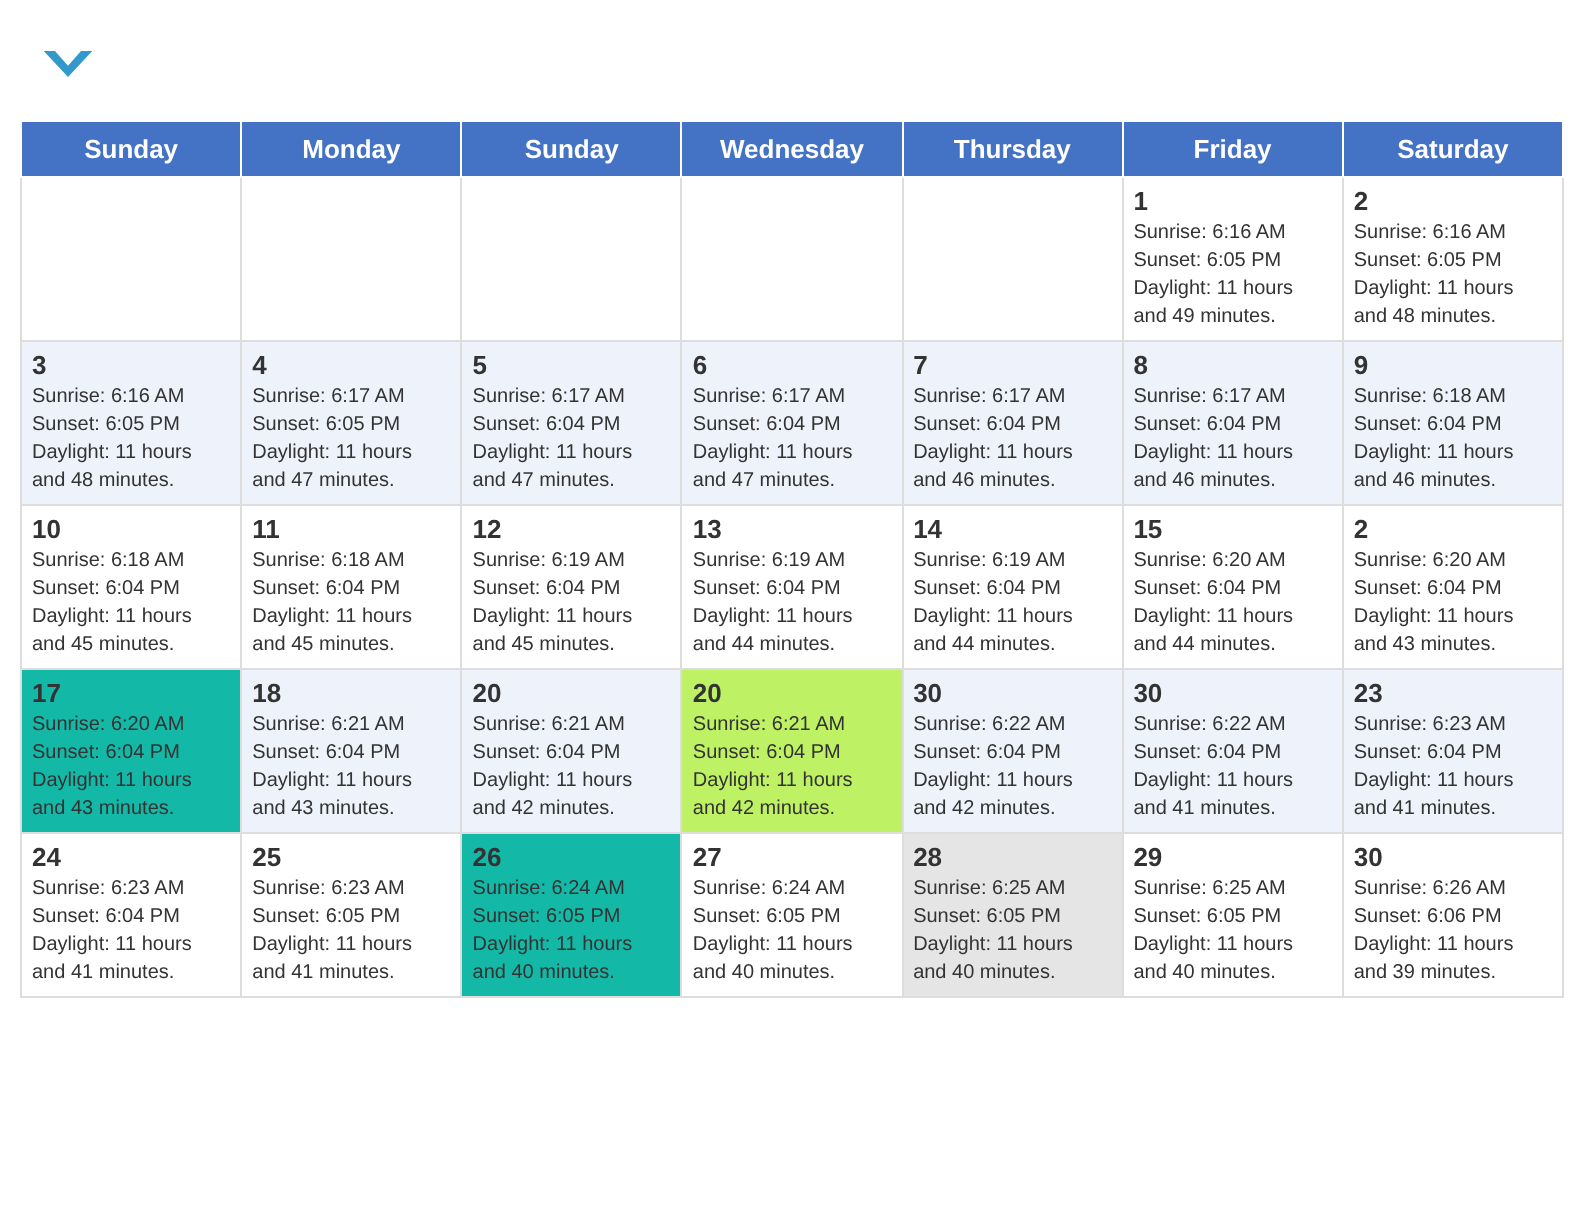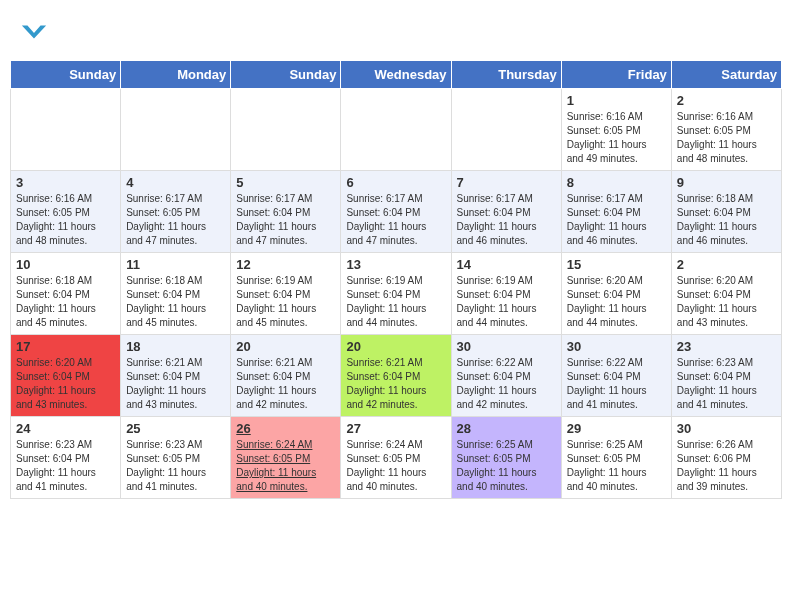--- a/index.html
+++ b/index.html
@@ -56,21 +56,21 @@
     .calendar {
       width: 100%;
       border-collapse: collapse;
     }
     .calendar th {
       background: #4472c4;
       color: #fff;
       padding: 6px 4px;
       font-size: 13px;
       font-weight: bold;
-      text-align: right;
+      text-align: center;
       border: 1px solid #fff;
     }
     .calendar td {
       vertical-align: top;
       padding: 4px 5px;
       font-size: 10.5px;
       color: #333;
       border: 1px solid #ddd;
       width: 14.28%;
       min-height: 80px;
@@ -198,21 +198,21 @@
         <td style="background: rgb(255, 255, 255);">
           <span class="day-num">15</span>
           <div class="day-info">Sunrise: 6:20 AM<br>Sunset: 6:04 PM<br>Daylight: 11 hours<br>and 44 minutes.</div>
         </td>
         <td style="background: rgb(255, 255, 255);">
           <span class="day-num">2</span>
           <div class="day-info">Sunrise: 6:20 AM<br>Sunset: 6:04 PM<br>Daylight: 11 hours<br>and 43 minutes.</div>
         </td>
       </tr>
       <tr>
-        <td style="background: #ef4444;">
+        <td style="background: #14b8a6;">
           <span class="day-num">17</span>
           <div class="day-info">Sunrise: 6:20 AM<br>Sunset: 6:04 PM<br>Daylight: 11 hours<br>and 43 minutes.</div>
         </td>
         <td style="background: rgb(238, 242, 251);">
           <span class="day-num">18</span>
           <div class="day-info">Sunrise: 6:21 AM<br>Sunset: 6:04 PM<br>Daylight: 11 hours<br>and 43 minutes.</div>
         </td>
         <td style="background: rgb(238, 242, 251);">
           <span class="day-num">20</span>
           <div class="day-info">Sunrise: 6:21 AM<br>Sunset: 6:04 PM<br>Daylight: 11 hours<br>and 42 minutes.</div>
@@ -236,29 +236,29 @@
       </tr>
       <tr>
         <td style="background: rgb(255, 255, 255);">
           <span class="day-num">24</span>
           <div class="day-info">Sunrise: 6:23 AM<br>Sunset: 6:04 PM<br>Daylight: 11 hours<br>and 41 minutes.</div>
         </td>
         <td style="background: rgb(255, 255, 255); margin-top: 25px;">
           <span class="day-num">25</span>
           <div class="day-info">Sunrise: 6:23 AM<br>Sunset: 6:05 PM<br>Daylight: 11 hours<br>and 41 minutes.</div>
         </td>
-        <td style="background: #fca5a5; text-decoration: underline;">
+        <td style="background: #14b8a6;">
           <span class="day-num">26</span>
           <div class="day-info">Sunrise: 6:24 AM<br>Sunset: 6:05 PM<br>Daylight: 11 hours<br>and 40 minutes.</div>
         </td>
         <td style="background: rgb(255, 255, 255);">
           <span class="day-num">27</span>
           <div class="day-info">Sunrise: 6:24 AM<br>Sunset: 6:05 PM<br>Daylight: 11 hours<br>and 40 minutes.</div>
         </td>
-        <td style="background: #c4b5fd; margin-top: 17px;">
+        <td style="background: #e5e5e5; margin-top: 17px;">
           <span class="day-num">28</span>
           <div class="day-info">Sunrise: 6:25 AM<br>Sunset: 6:05 PM<br>Daylight: 11 hours<br>and 40 minutes.</div>
         </td>
         <td style="background: rgb(255, 255, 255);">
           <span class="day-num">29</span>
           <div class="day-info">Sunrise: 6:25 AM<br>Sunset: 6:05 PM<br>Daylight: 11 hours<br>and 40 minutes.</div>
         </td>
         <td style="background: rgb(255, 255, 255);">
           <span class="day-num">30</span>
           <div class="day-info">Sunrise: 6:26 AM<br>Sunset: 6:06 PM<br>Daylight: 11 hours<br>and 39 minutes.</div>

